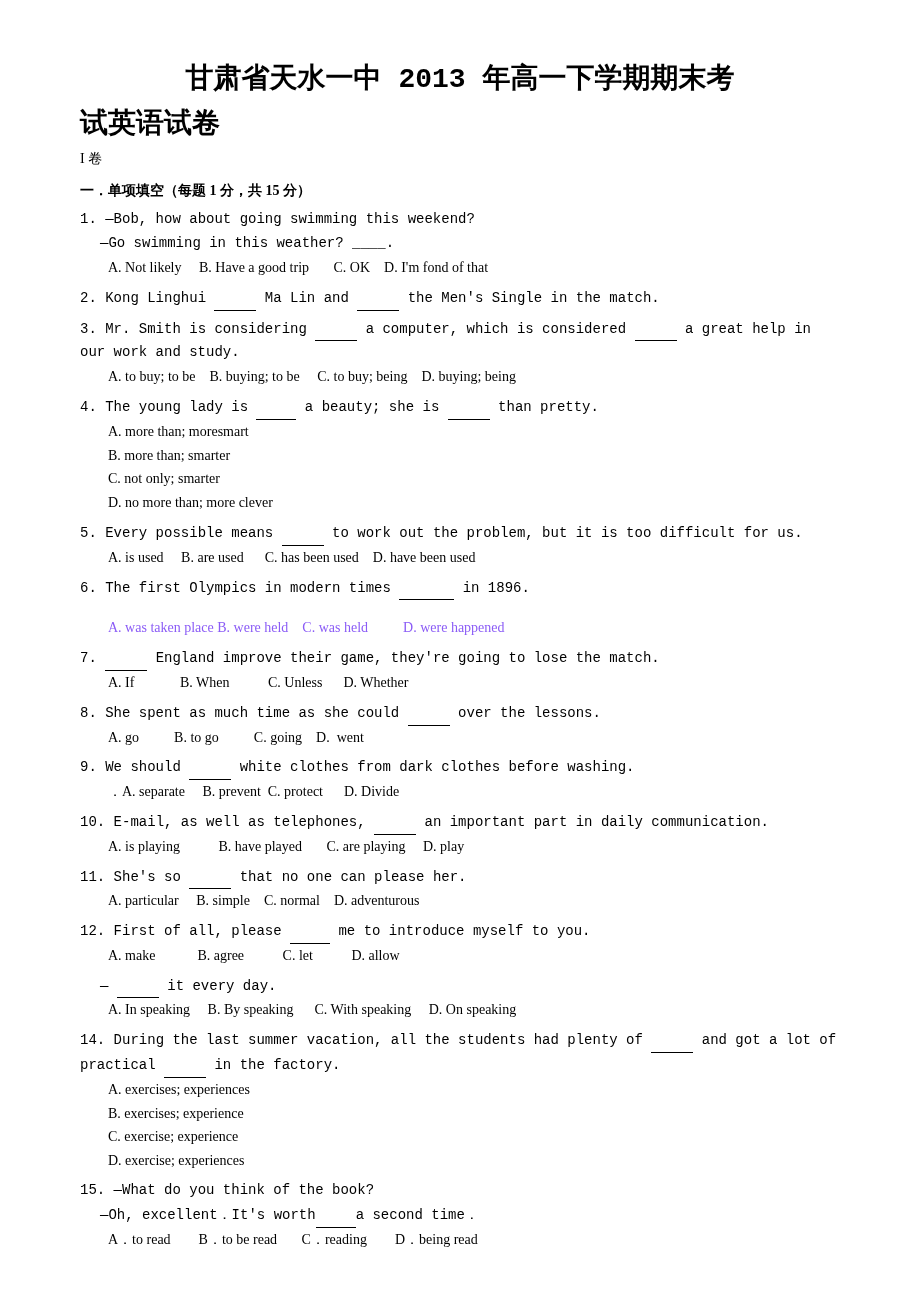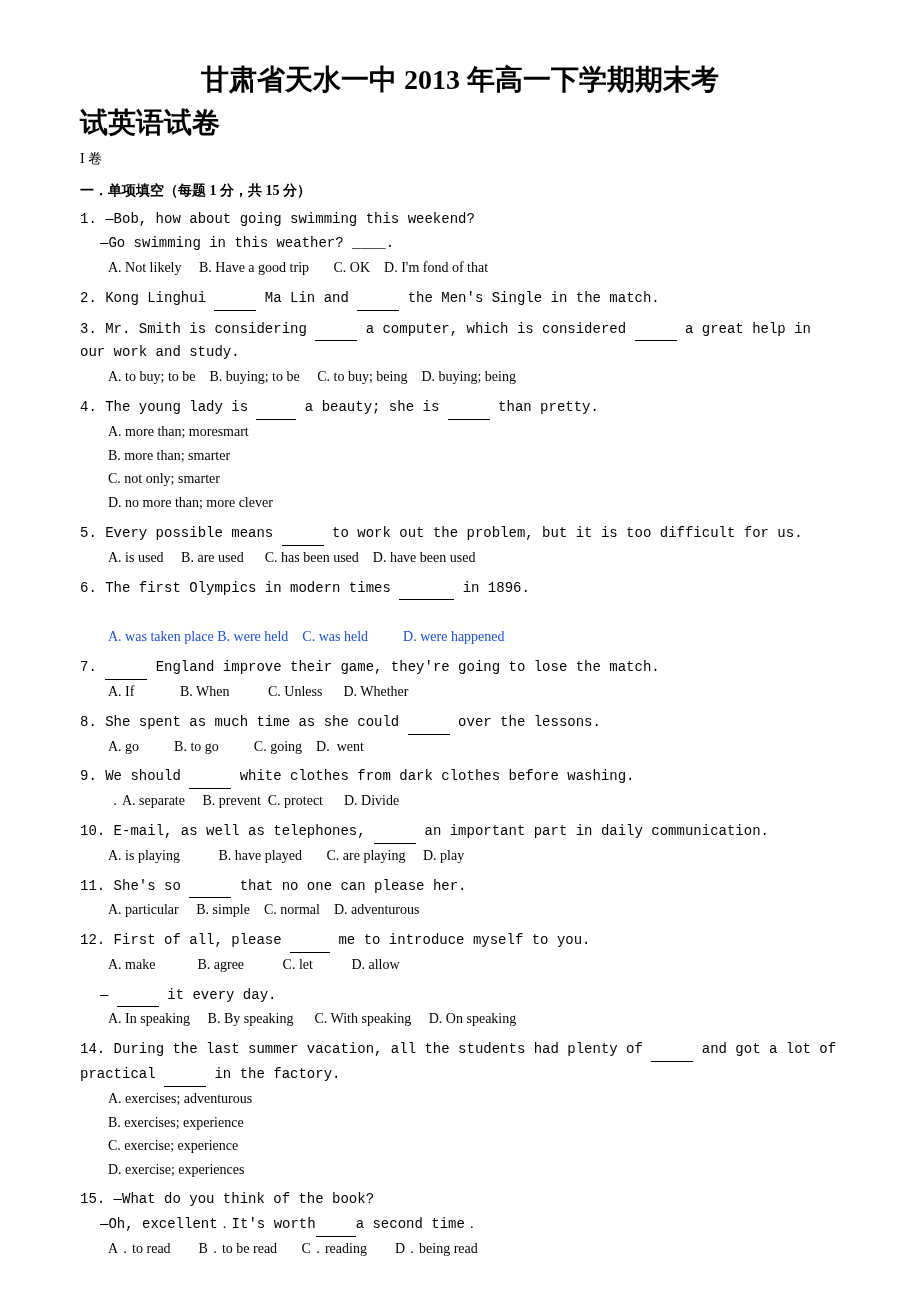--- a/index.html
+++ b/index.html
@@ -15,21 +15,21 @@
       width: 920px;
       min-height: 1301px;
       padding: 60px 80px 60px 80px;
     }
     .title-main {
       text-align: center;
       font-size: 28px;
       font-weight: bold;
       line-height: 1.4;
       margin-bottom: 4px;
-      font-family: Liberation Serif, serif;
+      font-family: Liberation Mono, monospace;
     }
     .title-sub {
       font-size: 28px;
       font-weight: bold;
       line-height: 1.4;
       margin-bottom: 8px;
       font-family: "SimHei", "黑体", sans-serif;
     }
     .juan {
       text-align: left;
@@ -53,26 +53,25 @@
     }
     .options-line {
       display: block;
       padding-left: 28px;
       line-height: 1.7;
     }
     .q-num {
       font-size: 14px;
     }
     .blue-options {
-      color: #1d4ed8;
+      color: #8b5cf6;
       display: block;
       padding-left: 28px;
       line-height: 1.7;
       margin-bottom: 4px;
-      margin-top: 9px;
     }
     .blank {
       display: inline-block;
       border-bottom: 1px solid #000;
       min-width: 40px;
       vertical-align: bottom;
     }
     .blank-long {
       display: inline-block;
       border-bottom: 1px solid #000;
@@ -170,21 +169,21 @@
   </div>
 
   <div class="question-block">
     <span class="question-line" style="padding-left:20px;">— <span class="blank">&nbsp;&nbsp;&nbsp;&nbsp;&nbsp;</span> it every day.</span>
     <span class="options-line">A. In speaking &nbsp;&nbsp;&nbsp; B. By speaking &nbsp;&nbsp;&nbsp;&nbsp; C. With speaking &nbsp;&nbsp;&nbsp; D. On speaking</span>
   </div>
 
   <div class="question-block">
     <span class="question-line"><span class="q-num">14.</span> During the last summer vacation, all the students had plenty of <span class="blank">&nbsp;&nbsp;&nbsp;&nbsp;&nbsp;</span> and got a lot of practical <span class="blank">&nbsp;&nbsp;&nbsp;&nbsp;&nbsp;</span> in the factory.</span>
     <div class="two-col-options">
-      <span>A. exercises; adventurous</span>
+      <span>A. exercises; experiences</span>
       <span>B. exercises; experience</span>
       <span>C. exercise; experience</span>
       <span>D. exercise; experiences</span>
     </div>
   </div>
 
   <div class="question-block">
     <span class="question-line"><span class="q-num">15.</span> —What do you think of the book?</span>
     <span class="question-line" style="padding-left:20px;">—Oh, excellent．It's worth<span class="blank">&nbsp;&nbsp;&nbsp;&nbsp;</span>a second time．</span>
     <span class="options-line">A．to read &nbsp;&nbsp;&nbsp;&nbsp;&nbsp;&nbsp; B．to be read &nbsp;&nbsp;&nbsp;&nbsp;&nbsp; C．reading &nbsp;&nbsp;&nbsp;&nbsp;&nbsp;&nbsp; D．being read</span>

